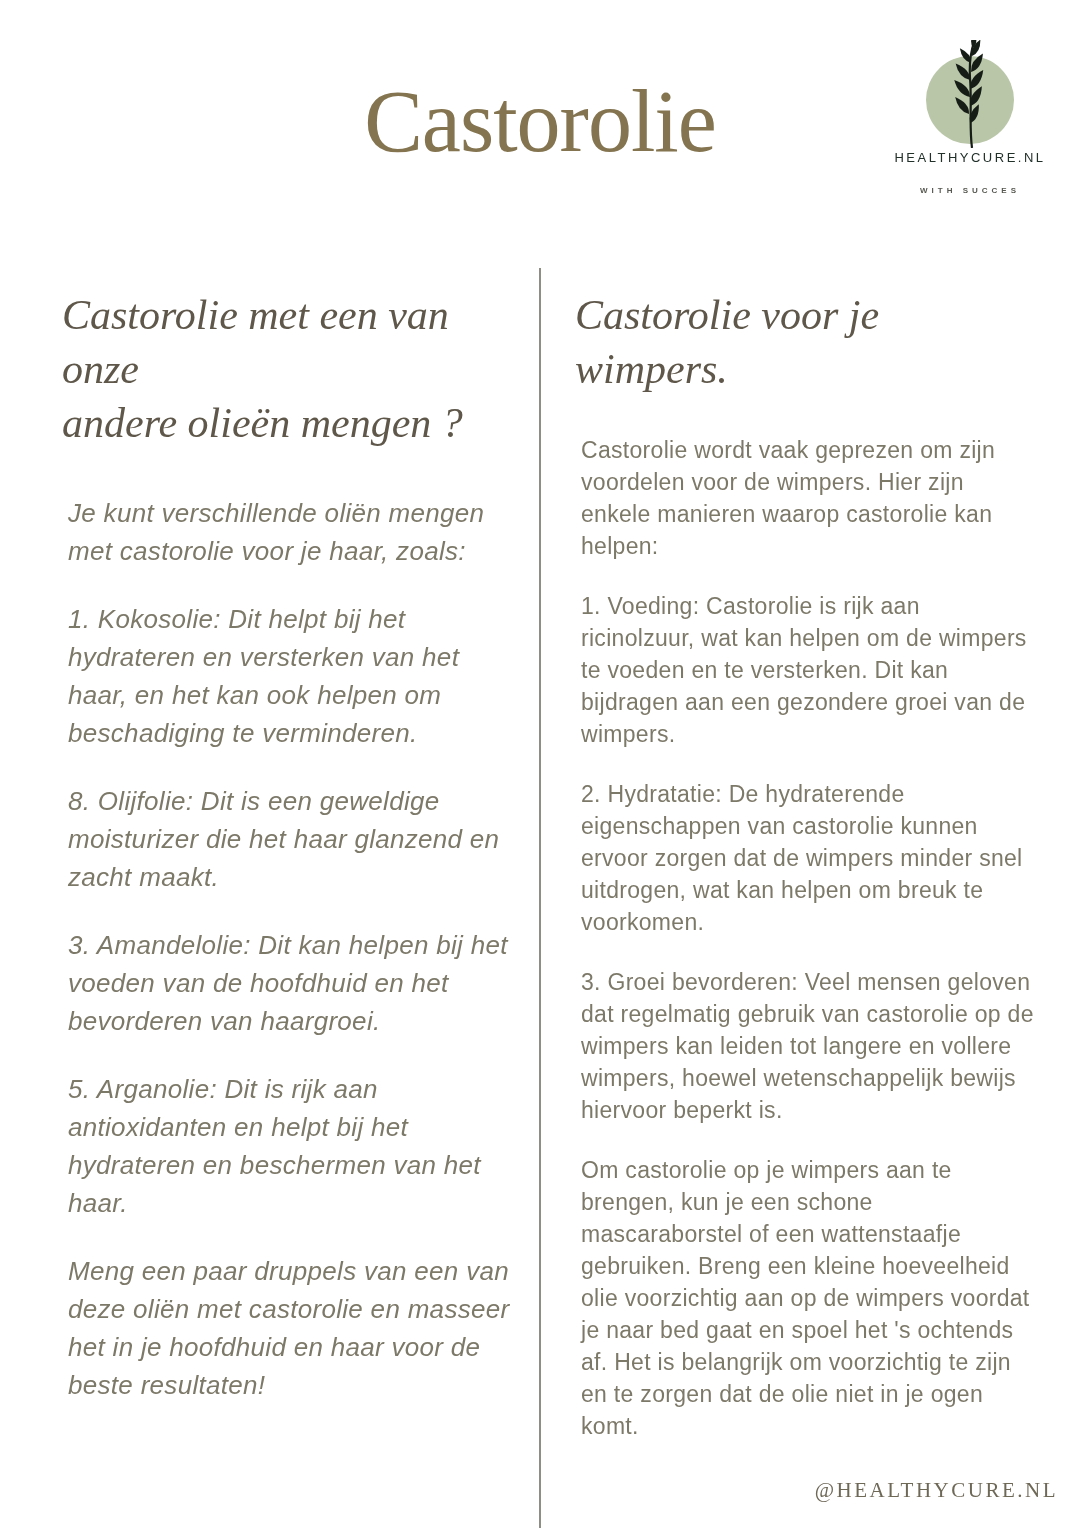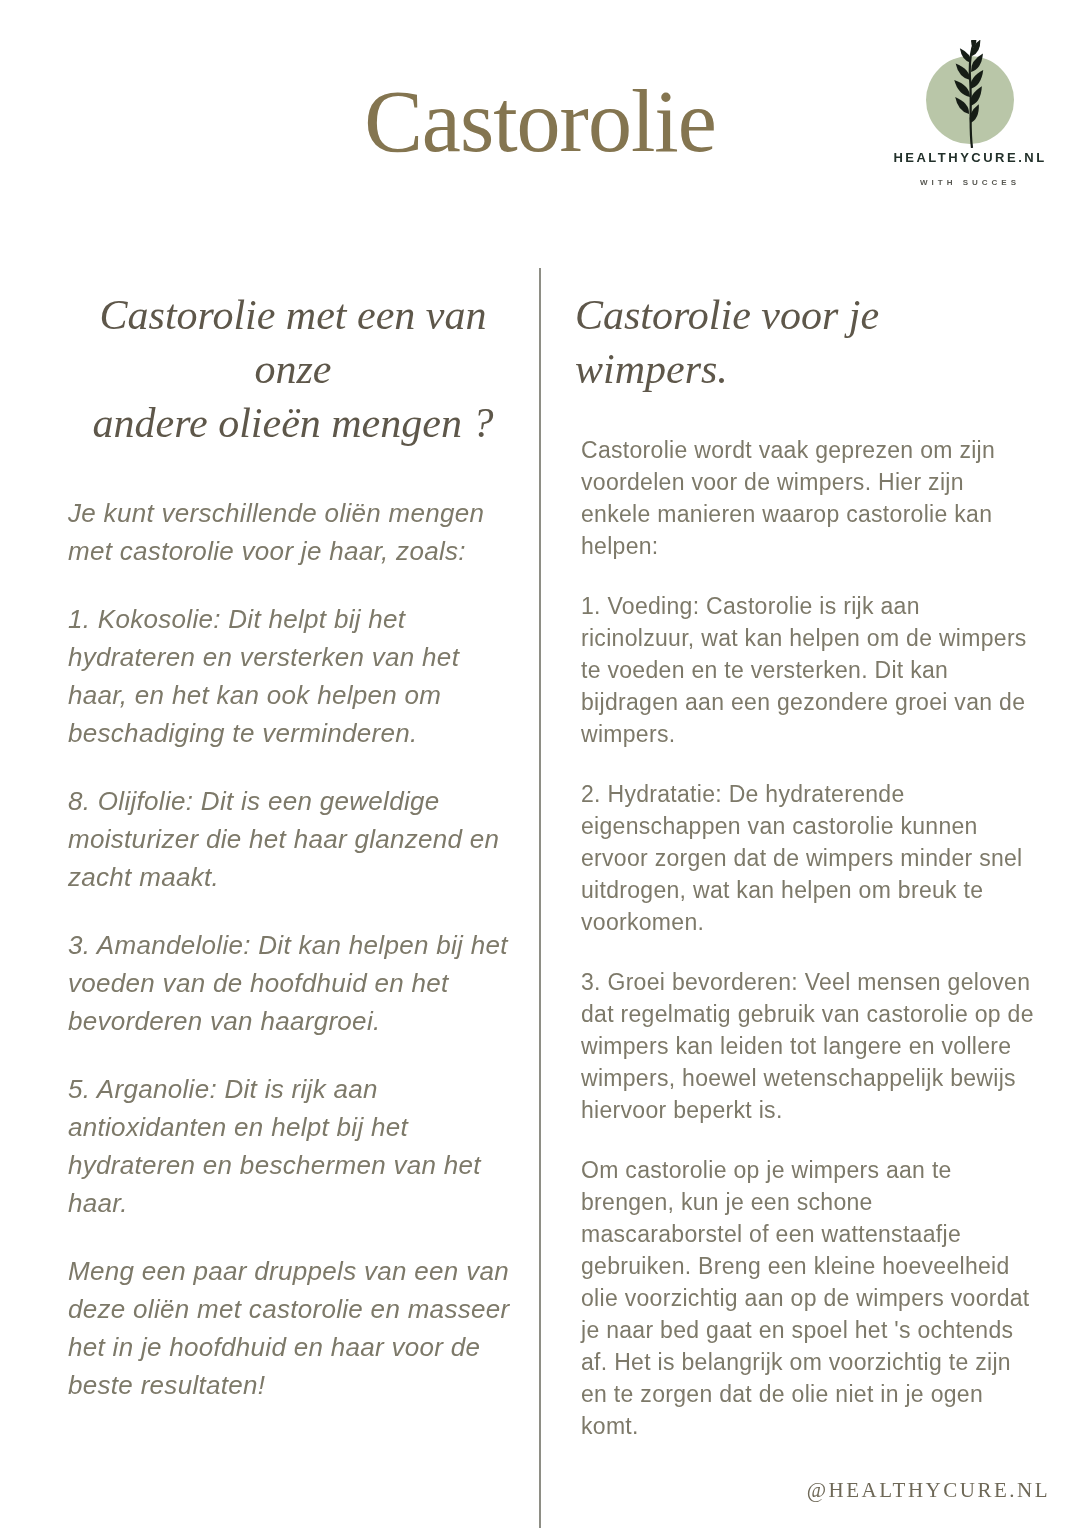--- a/index.html
+++ b/index.html
@@ -28,26 +28,26 @@
   .logo-mark { position:relative; height:106px; }
   .logo-circle {
     position:absolute; left:50%; top:16px;
     width:88px; height:88px; margin-left:-44px;
     border-radius:50%;
     background:#b9c6a8;
   }
   .branch { position:absolute; left:50%; top:0; margin-left:-35px; }
   .logo-brand {
     margin-top:4px;
-    font-size:13px; font-weight:bold;
+    font-size:13px; font-weight:normal;
     letter-spacing:2.5px;
     color:#22302a;
   }
   .logo-tagline {
-    margin-top:13px;
+    margin-top:21px;
     font-size:8px; font-weight:bold;
     letter-spacing:4px;
     color:#585852;
   }
   
   .divider {
     position:absolute; left:539px; top:268px;
     width:2px; height:1260px;
     background:#8e8e85;
   }
@@ -55,32 +55,32 @@
   .col-left  { left:62px;  width:462px; }
   .col-right { left:575px; width:468px; }
   h2.col-heading {
     font-family:"Liberation Serif", serif;
     font-style:italic; font-weight:400;
     font-size:42px; line-height:54px;
     color:#5e574a;
     margin:0;
     white-space:pre-line;
   }
-  .col-left  h2.col-heading { margin-bottom:44px;text-align:center; }
+  .col-left  h2.col-heading { margin-bottom:44px; }
   .col-right h2.col-heading { margin-bottom:38px; }
   .col p {
     margin:6px;
     color:#7d7969;
     letter-spacing:0.3px;
   }
   .col-left  p { font-size:26px; line-height:38px; margin-bottom:30px;font-style:italic; }
   .col-right p { font-size:23px; line-height:32px; margin-bottom:28px; }
   
   .footer-handle {
-    position:absolute; top:1478px; right:30px;
+    position:absolute; top:1478px; right:22px;
     font-family:"Liberation Serif", serif;
     font-size:21px;
     letter-spacing:2.5px;
     color:#6e6857;
   }
 </style>
 </head>
 <body>
 
 <h1 class="page-title">Castorolie</h1>

